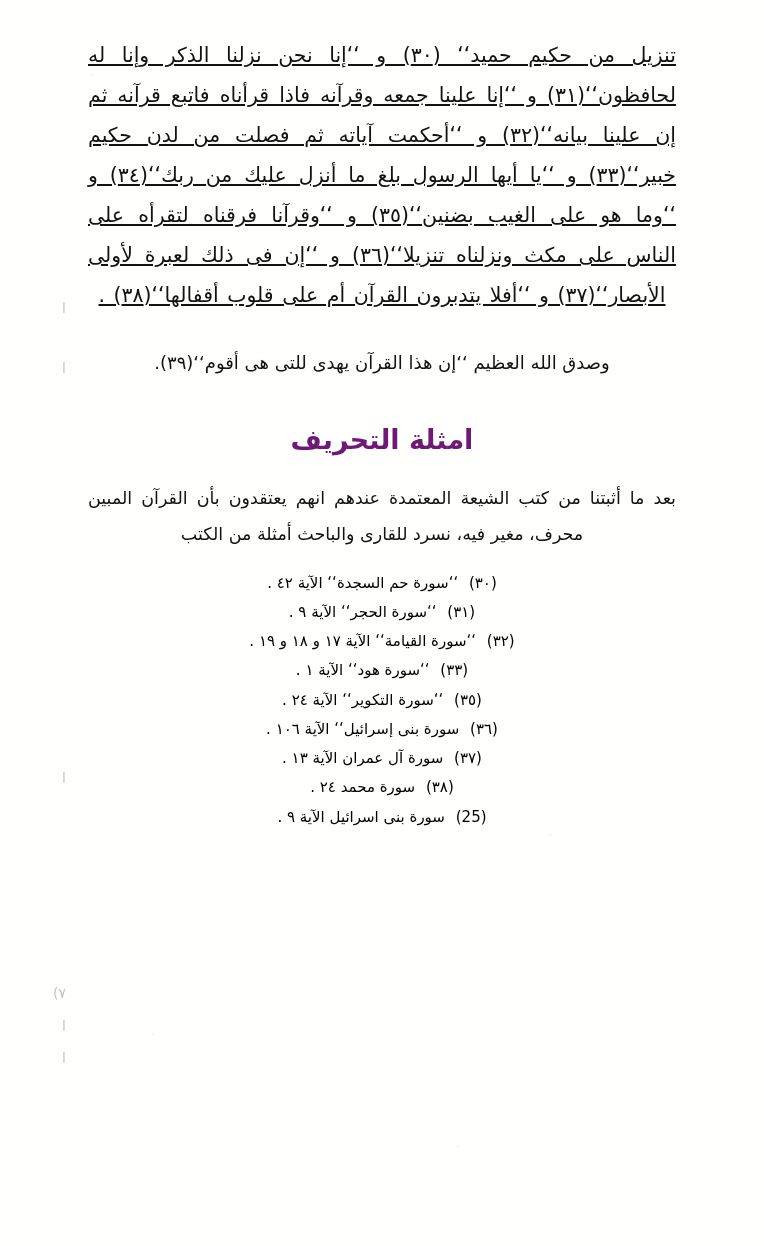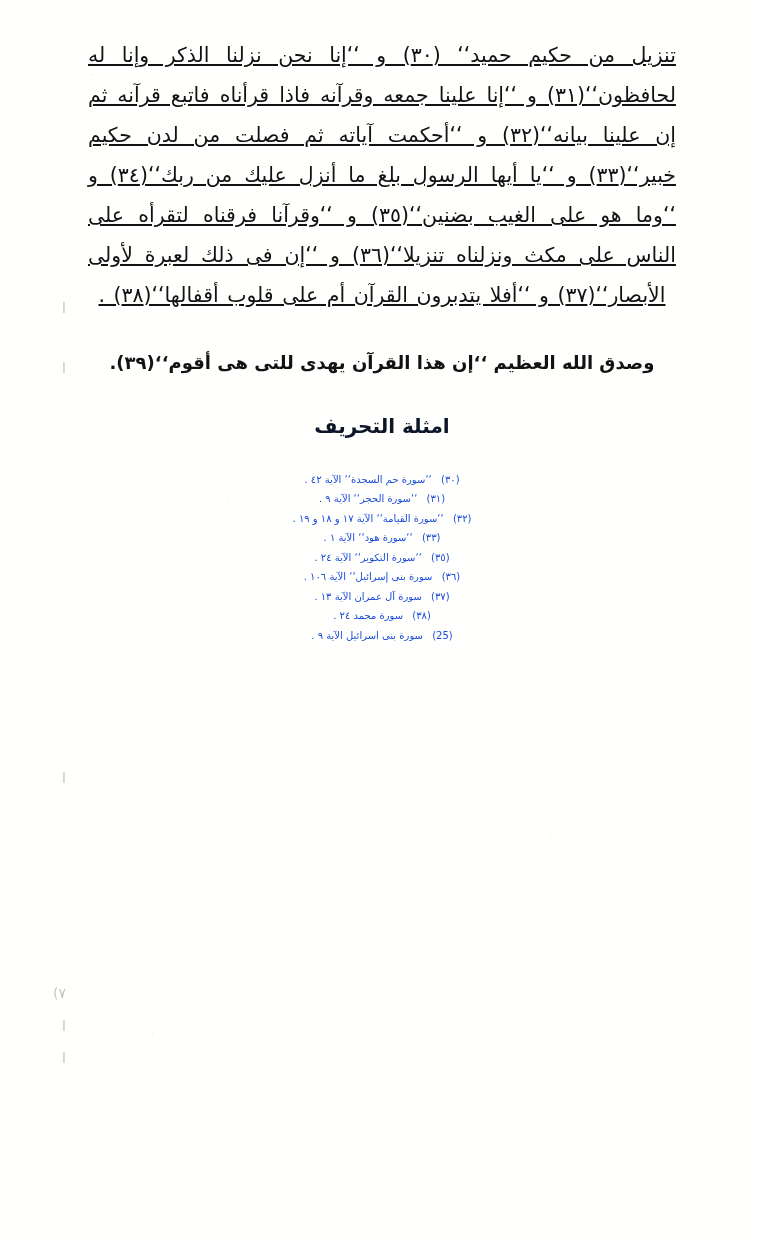--- a/index.html
+++ b/index.html
@@ -71,48 +71,47 @@
     margin: 0;
   }
 
   .verse-closing {
     margin-top: 30px;
     font-size: 18px;
     line-height: 1.9;
     text-align: center;
     direction: rtl;
     color: #141414;
+  }
+
+  .section-heading {
+    margin-top: 44px;
+    text-align: center;
+    font-size: 27px;
     font-weight: bold;
-  }
-
-  .section-heading {
-    margin-top: 34px;
-    text-align: center;
-    font-size: 20px;
-    font-weight: bold;
-    color: #0f172a;
+    color: #701a75;
     letter-spacing: 0.5px;
   }
 
   .para {
     margin-top: 26px;
     font-size: 17.5px;
     line-height: 2.05;
     text-align: justify;
     text-align-last: center;
     direction: rtl;
     color: #141414;
   }
 
   .footnotes {
-    margin-top: 32px;
-    direction: rtl;
-    font-size: 10px;
+    margin-top: 16px;
+    direction: rtl;
+    font-size: 15px;
     line-height: 1.95;
-    color: #1d4ed8;
+    color: #000000;
   }
 
   .footnote {
     display: block;
     text-align: center;
     white-space: nowrap;
   }
 
   .fn-num {
     display: inline-block;
@@ -141,20 +140,21 @@
 
 
     <div class="body-block">
       <p>تنزيل من حكيم حميد‘‘ (٣٠) و ‘‘إنا نحن نزلنا الذكر وإنا له لحافظون‘‘(٣١) و ‘‘إنا علينا جمعه وقرآنه فاذا قرأناه فاتبع قرآنه ثم إن علينا بيانه‘‘(٣٢) و ‘‘أحكمت آياته ثم فصلت من لدن حكيم خبير‘‘(٣٣)  و ‘‘يا أيها الرسول بلغ ما أنزل عليك من ربك‘‘(٣٤) و ‘‘وما هو على الغيب بضنين‘‘(٣٥) و ‘‘وقرآنا فرقناه لتقرأه على الناس على مكث ونزلناه تنزيلا‘‘(٣٦) و ‘‘إن فى ذلك لعبرة لأولى الأبصار‘‘(٣٧) و ‘‘أفلا يتدبرون القرآن أم على قلوب أقفالها‘‘(٣٨) .</p>
     </div>
 
     <div class="verse-closing">وصدق الله العظيم ‘‘إن هذا القرآن يهدى للتى هى أقوم‘‘(٣٩).</div>
 
     <div class="section-heading">امثلة التحريف</div>
 
+    <div class="para">بعد ما أثبتنا من كتب الشيعة المعتمدة عندهم انهم يعتقدون بأن القرآن المبين محرف، مغير فيه، نسرد للقارى والباحث أمثلة من الكتب</div>
 
     <div class="footnotes">
       <span class="footnote">
         <span class="fn-num">(٣٠)</span>
         <span>‘‘سورة حم السجدة‘‘ الآية ٤٢ .</span>
       </span>
       <span class="footnote">
         <span class="fn-num">(٣١)</span>
         <span>‘‘سورة الحجر‘‘ الآية ٩ .</span>
       </span>

